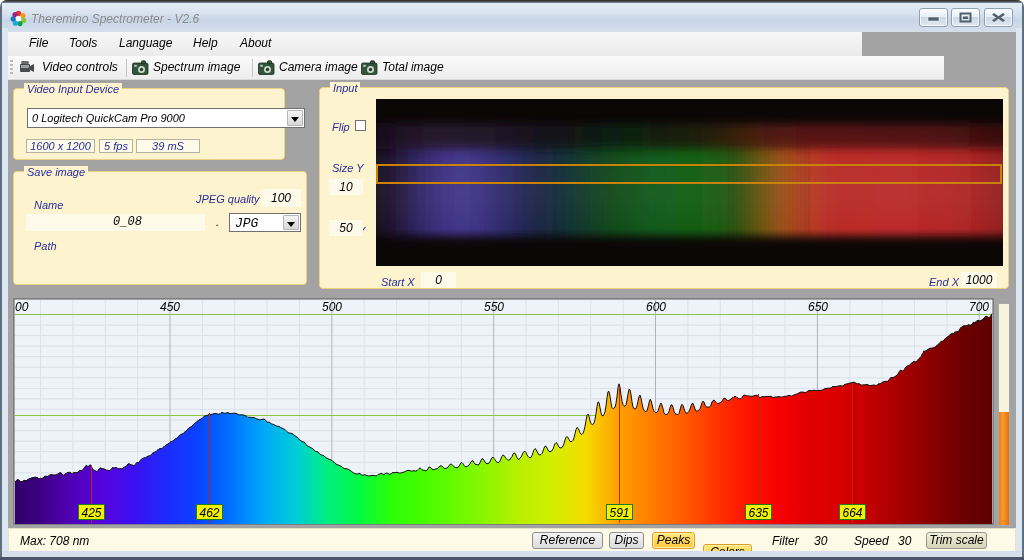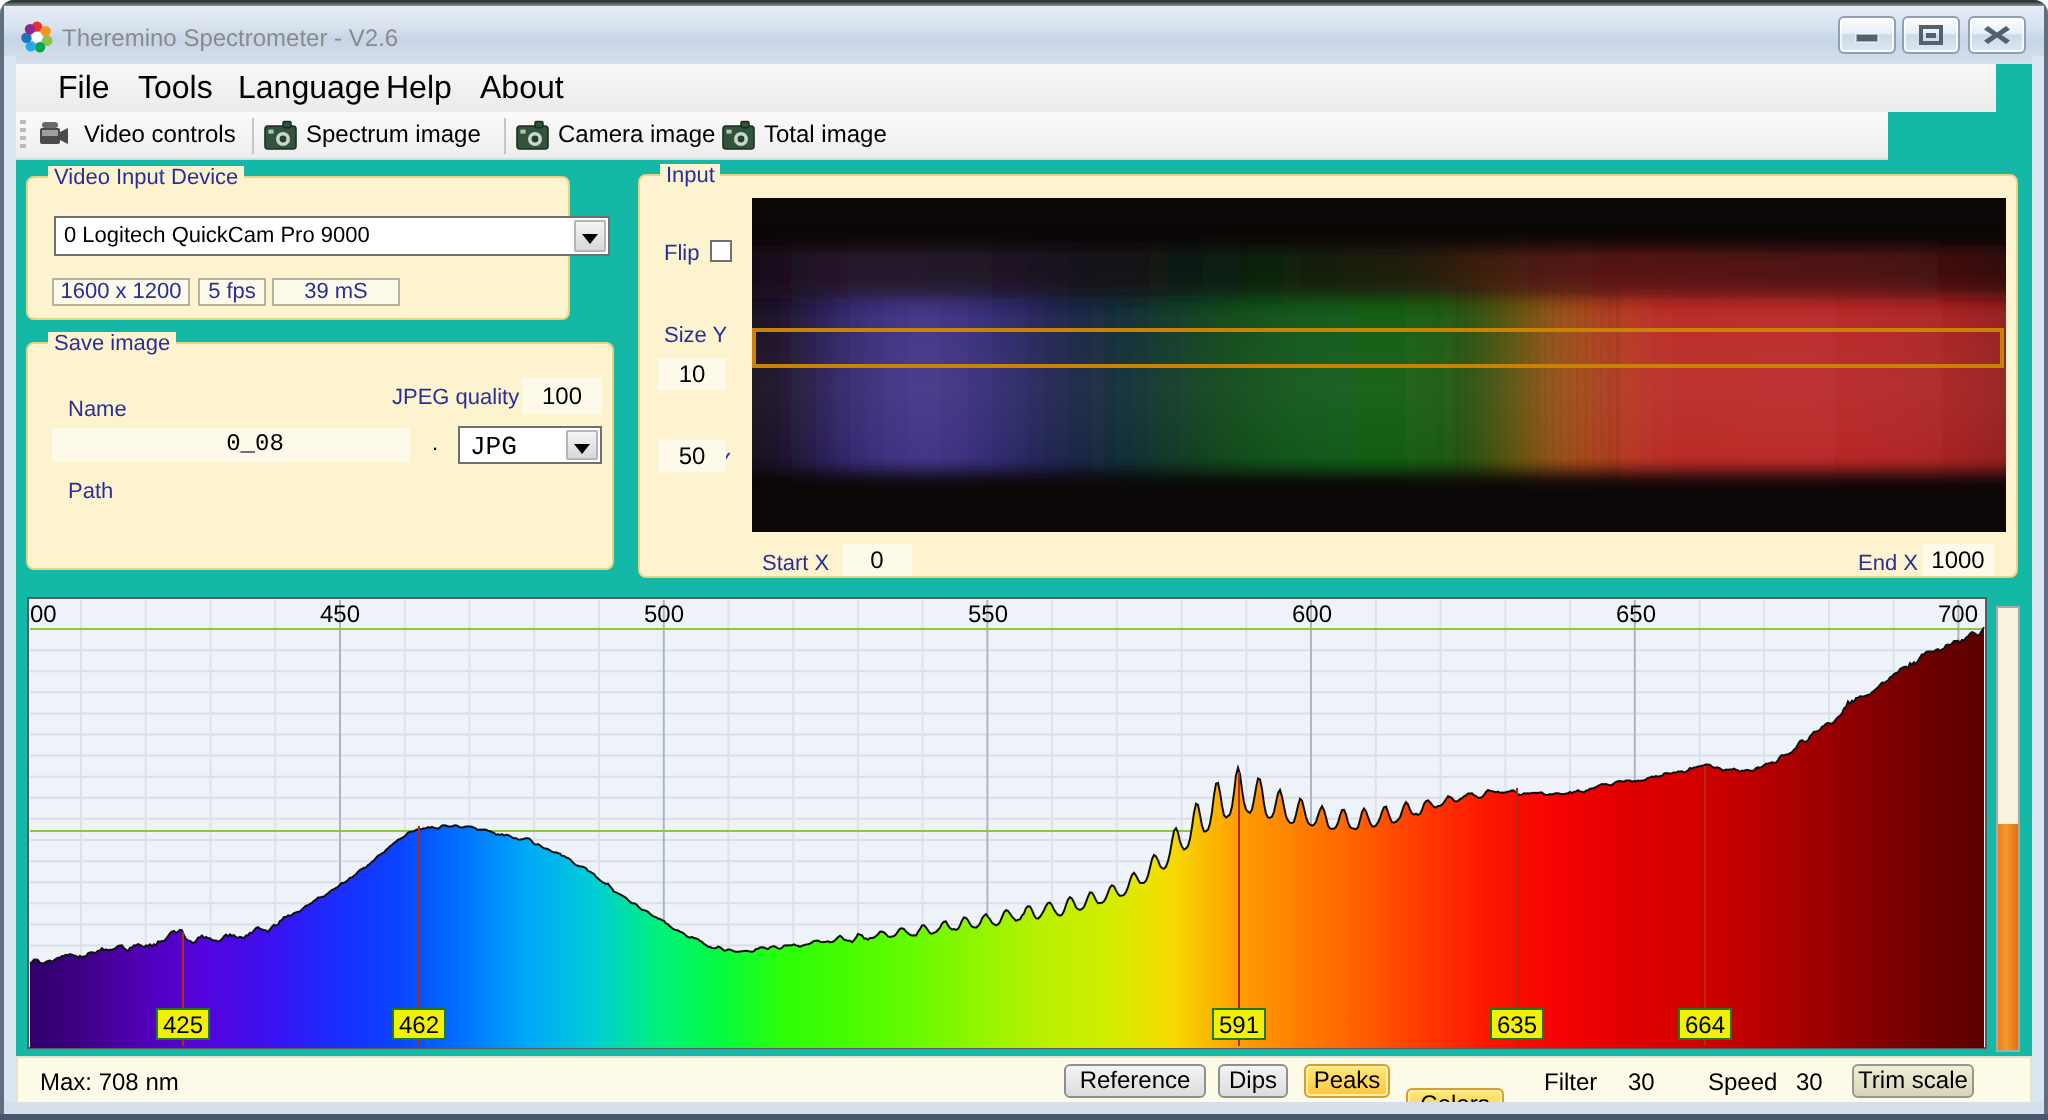--- a/index.html
+++ b/index.html
@@ -1,20 +1,20 @@
 <!DOCTYPE html>
 <html><head>
 <meta charset="utf-8">
 <style>
 * { margin:0; padding:0; box-sizing:border-box; }
 html,body { width:1024px; height:560px; overflow:hidden; }
 body { font-family:"Liberation Sans", sans-serif; position:relative;
   background:#fff; }
 #win { position:absolute; left:0; top:0; width:1024px; height:560px;
-  background:#14b8a6; border-radius:7px 7px 0 0; overflow:hidden; }
+  background:#a3a3a3; border-radius:7px 7px 0 0; overflow:hidden;font-style:italic; }
 .abs { position:absolute; }
 
 
 #titlebar { left:0; top:0; width:1024px; height:32px;
   background:linear-gradient(#e8eef6 0%, #d8e2ef 40%, #c7d5e6 60%, #d4dfec 100%);
   border-top:1px solid #343434; }
 #titlebar .edge-top { position:absolute; left:0; top:0; width:100%; height:2px; background:linear-gradient(#3c3c3c,#8295aa); }
 #title-text { position:absolute; left:31px; top:11px; font-size:12px; color:#8b8b8b; }
 #win-left-edge { left:0; top:0; width:2px; height:560px; background:#5f6f80; z-index:50;}
 #win-right-edge { right:0; top:0; width:2px; height:560px; background:#5f6f80; z-index:50;}
@@ -22,22 +22,22 @@
 #win-right-blue { right:2px; top:28px; width:6px; height:524px; background:#dce6f1; z-index:49;}
 #win-bottom { left:0; bottom:0; width:1024px; height:3px; background:#47566a; z-index:51;}
 #win-bottom-blue { left:2px; bottom:3px; width:1020px; height:6px; background:#d5e0ec; z-index:50;}
 
 .winbtn { position:absolute; top:8px; width:29px; height:19px;
   border:1px solid #8ea0b5; border-radius:3px;
   background:linear-gradient(#fdfeff, #e7eef6 45%, #ccd9e8 50%, #dfe8f2);
   box-shadow:inset 0 0 0 1px rgba(255,255,255,.75); }
 
 
-#menubar { left:2px; top:32px; width:996px; height:24px;
-  background:linear-gradient(#f7f7f7,#ebebeb); font-size:16px; color:#000; }
+#menubar { left:2px; top:32px; width:860px; height:24px;
+  background:linear-gradient(#f7f7f7,#ebebeb); font-size:12px; color:#000; }
 #menubar .mi { position:absolute; top:4px; }
 
 
 #toolbar { left:2px; top:56px; width:942px; height:24px;
   background:linear-gradient(#fbfbfb,#ededed); border-bottom:1px solid #d9d9d9; font-size:12px;padding-left:28px; }
 #toolbar .grip { position:absolute; left:8px; top:4px; width:3px; height:16px;
   background:repeating-linear-gradient(#bbb 0 2px, transparent 2px 4px); }
 #toolbar .sep { position:absolute; top:3px; width:1px; height:18px; background:#c6c6c6; }
 #toolbar .tlabel { position:absolute; top:4px; color:#000; }
 .ticon { position:absolute; top:4px; width:17px; height:15px; }

